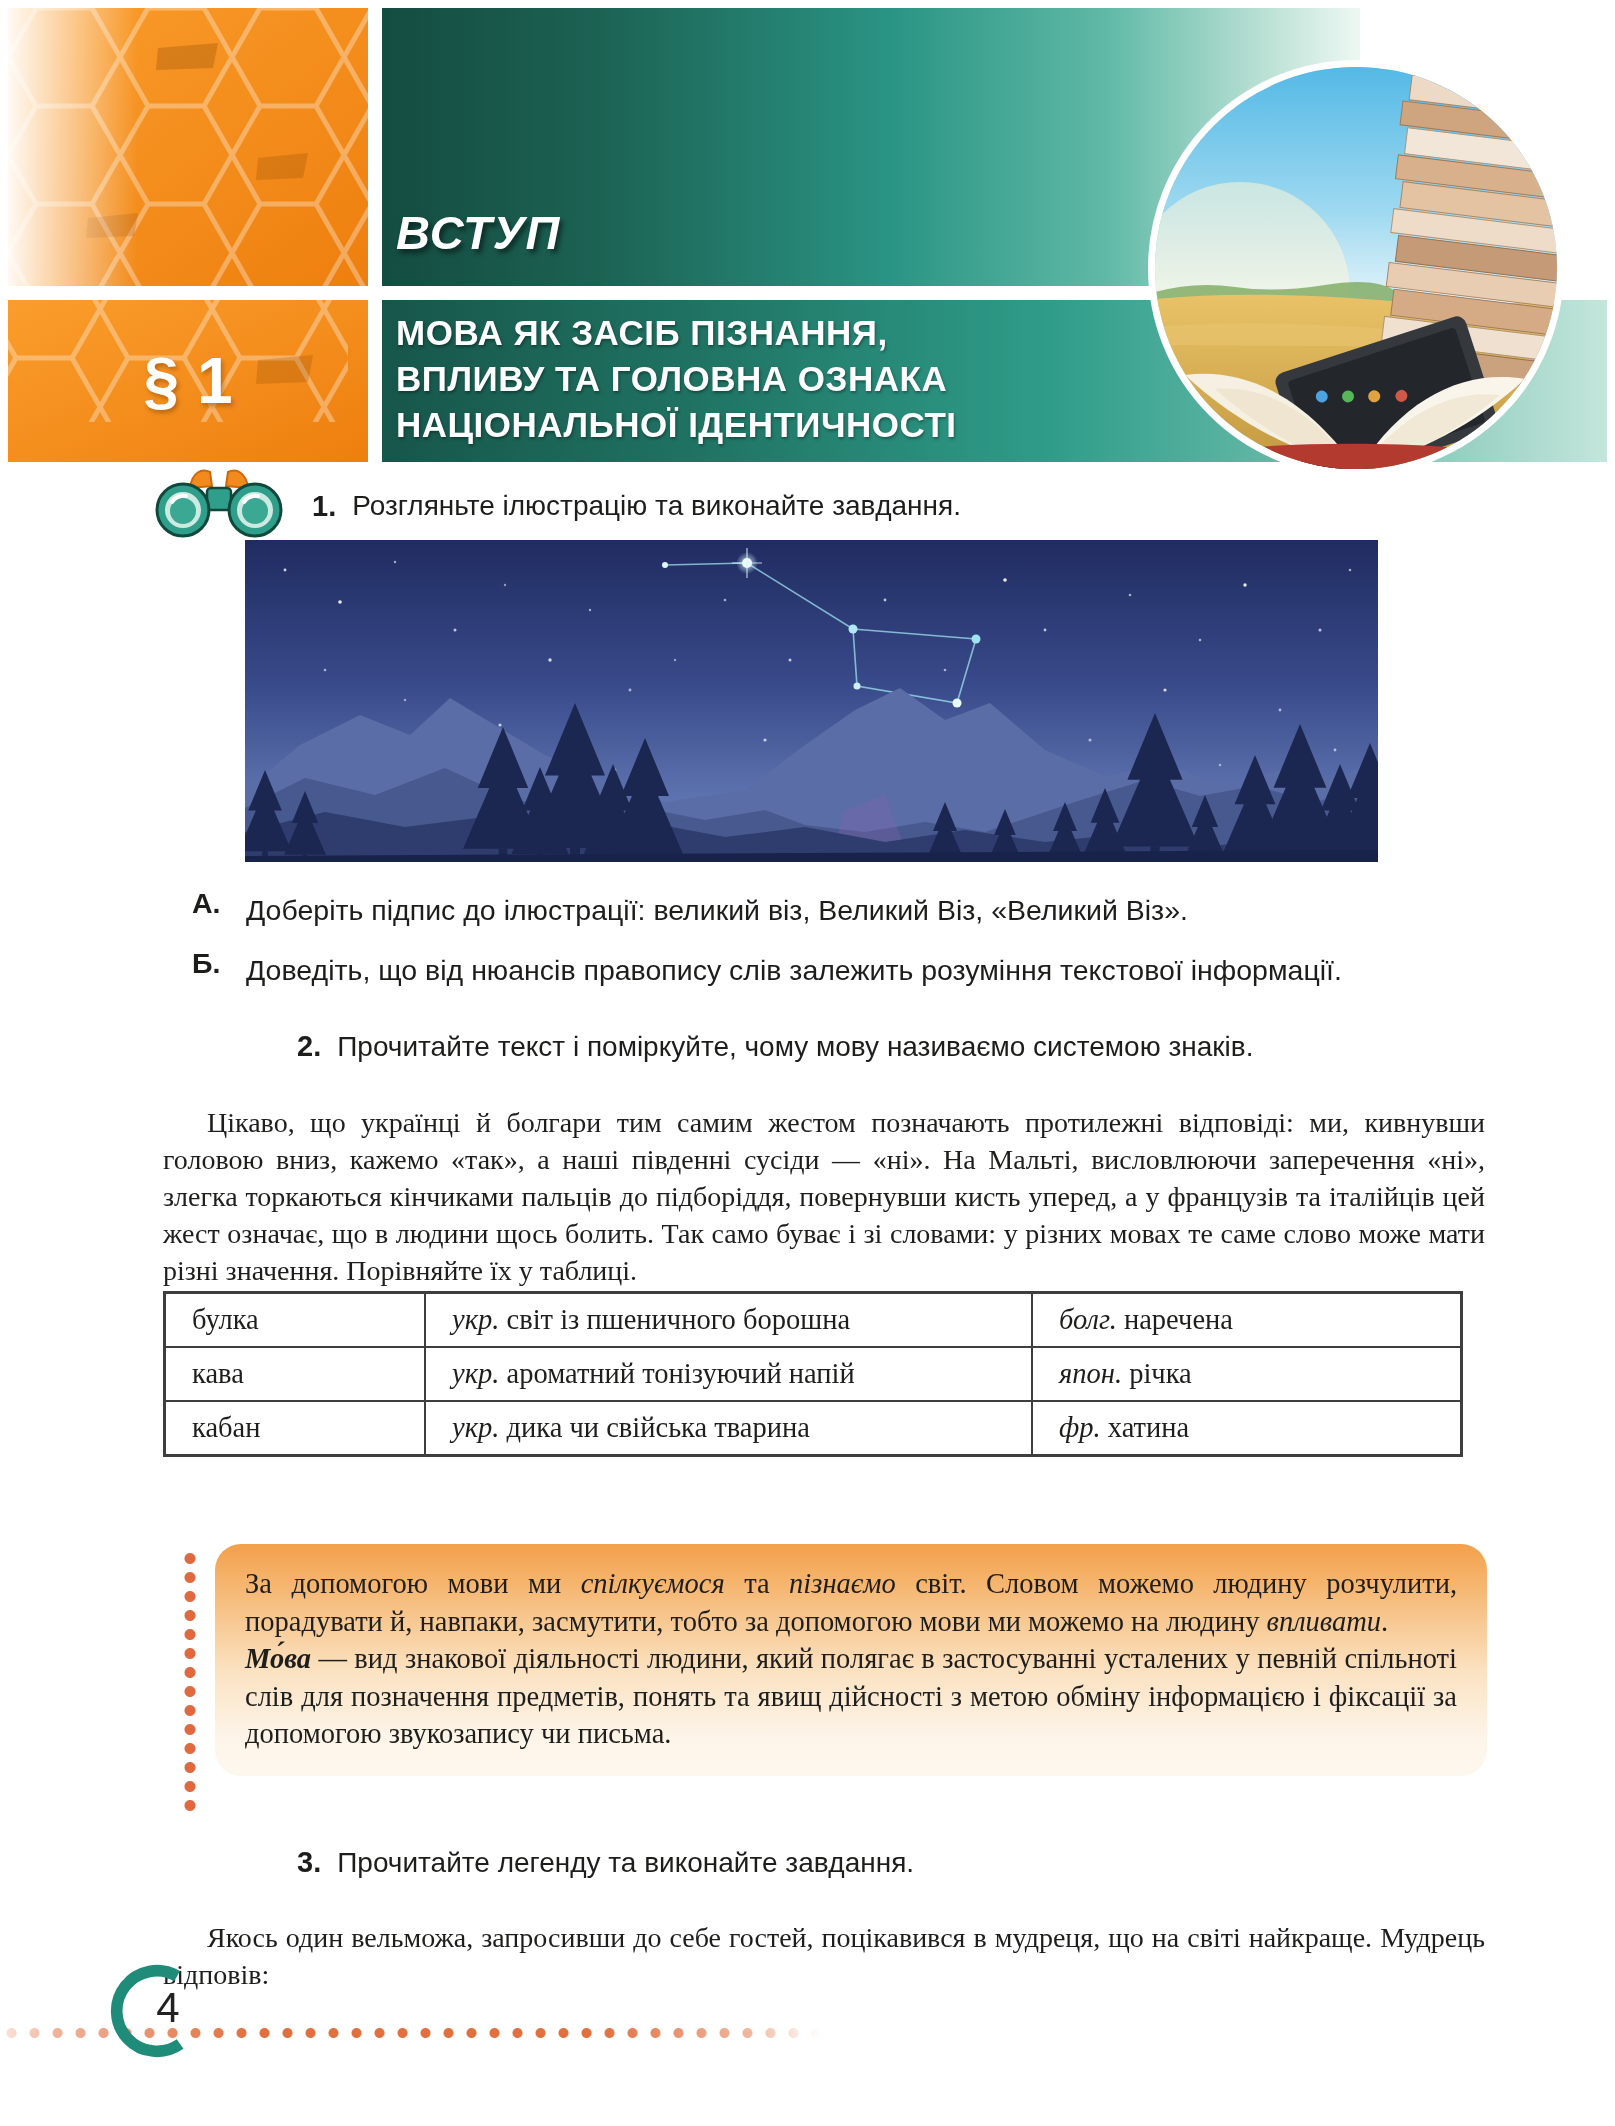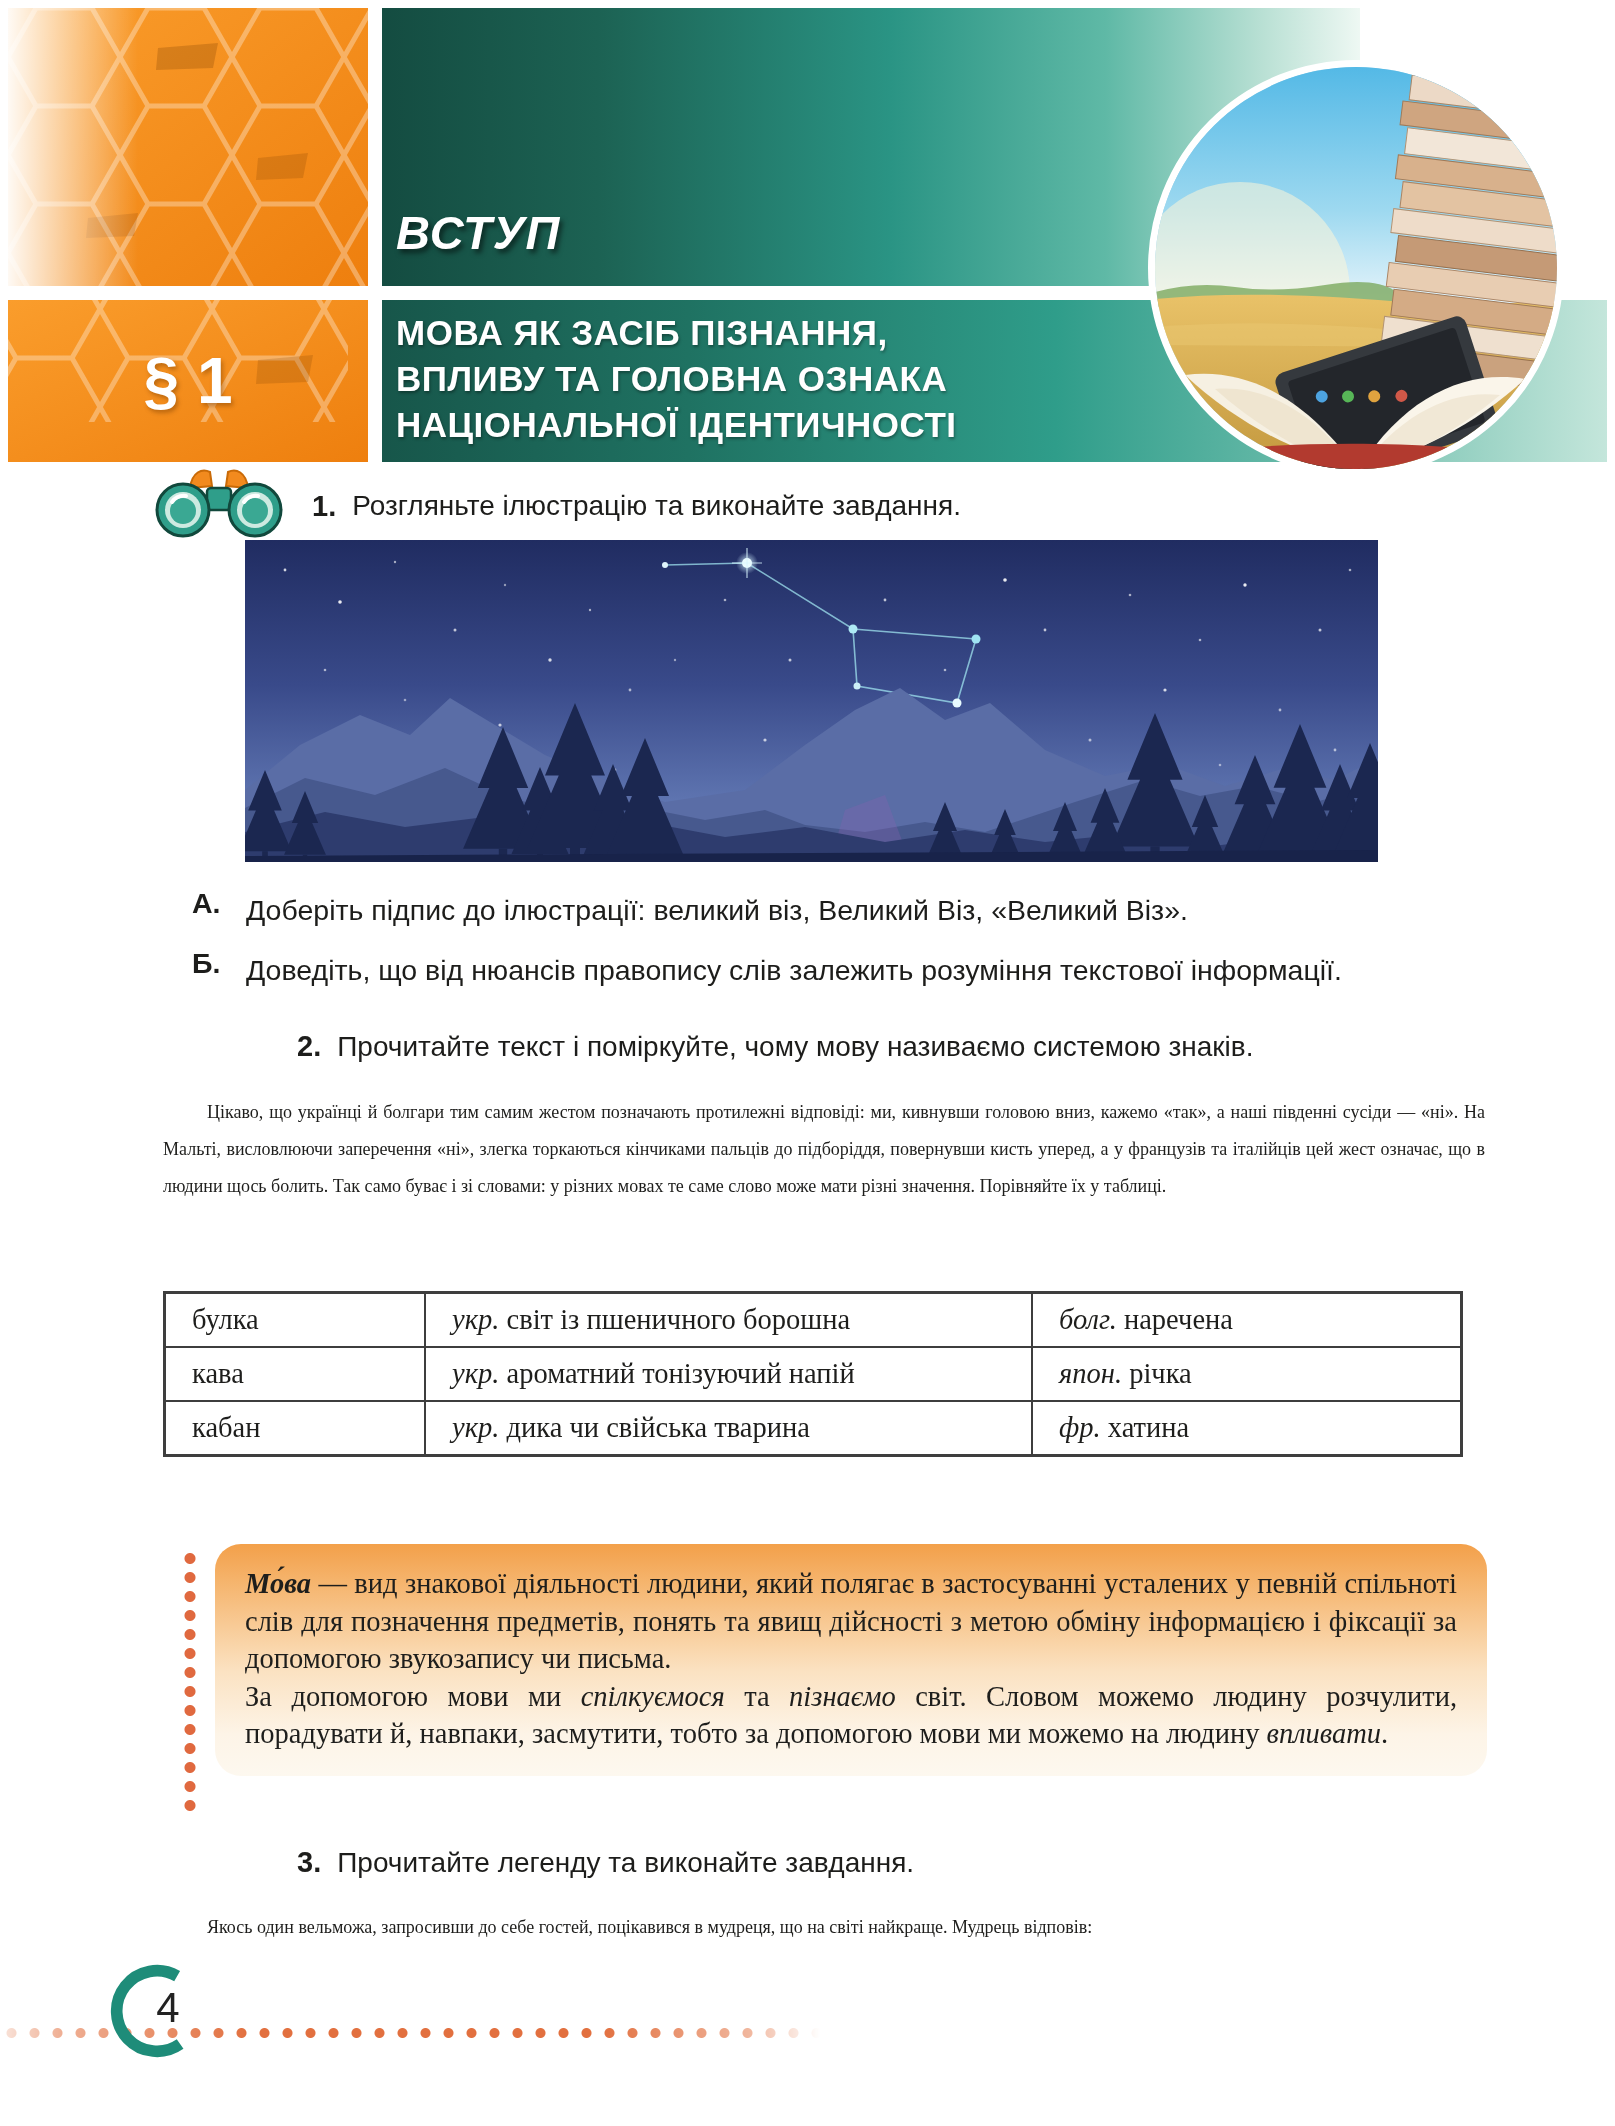--- a/index.html
+++ b/index.html
@@ -37,21 +37,21 @@
   .illus{position:absolute;left:245px;top:540px;width:1133px;height:322px;overflow:hidden;}
 
   
   .tasks{position:absolute;left:192px;top:884px;width:1270px;
      font-family:"Liberation Sans",sans-serif;font-size:28.5px;line-height:38px;color:#1d1d1b;}
   .task{display:flex;margin-bottom:15px;}
   .task-label{font-weight:bold;width:54px;flex:none;}
   .task-text{flex:1;margin-top:7px;}
 
   
-  .body-par{position:absolute;left:163px;width:1322px;font-size:18px;line-height:37px;
+  .body-par{position:absolute;left:163px;width:1322px;font-size:28px;line-height:37px;
      text-align:justify;color:#1e1e1c;}
   .indent{text-indent:44px;}
   .it{font-style:italic;}
 
   
   table.words{position:absolute;left:163px;top:1291px;width:1300px;border-collapse:collapse;
      font-size:28.5px;color:#1e1e1c;border:3px solid #3e3e3e;}
   table.words td{border:2px solid #3e3e3e;padding:9px 26px;height:34px;vertical-align:middle;}
   td.c1{width:218px;} td.c2{width:588px;} td.c3{width:398px;}
 
@@ -330,22 +330,22 @@
         <td class="c1">кабан</td>
         <td class="c2"><span class="it">укр.</span> <span>дика чи свійська тварина</span></td>
         <td class="c3"><span class="it">фр.</span> <span>хатина</span></td>
       </tr>
     </tbody>
   </table>
 
 
   <div class="dotcol"></div>
   <div class="defbox">
+    <p><span>За допомогою мови ми </span><span class="it">спілкуємося</span><span> та </span><span class="it">пізнаємо</span><span> світ. Словом можемо людину розчулити, порадувати й, навпаки, засмутити, тобто за допомогою мови ми можемо на людину </span><span class="it">впливати</span><span>.</span></p>
     <p><span class="def-term">Мо́ва</span><span> — вид знакової діяльності людини, який полягає в застосуванні усталених у певній спільноті слів для позначення предметів, понять та явищ дійсності з метою обміну інформацією і фіксації за допомогою звукозапису чи письма.</span></p>
-    <p><span>За допомогою мови ми </span><span class="it">спілкуємося</span><span> та </span><span class="it">пізнаємо</span><span> світ. Словом можемо людину розчулити, порадувати й, навпаки, засмутити, тобто за допомогою мови ми можемо на людину </span><span class="it">впливати</span><span>.</span></p>
   </div>
 
   <div class="ex" style="left:297px;top:1846px;">
     <span class="ex-num">3.</span>
     <span>Прочитайте легенду та виконайте завдання.</span>
   </div>
 
   <p class="body-par indent" style="top:1891px;">Якось один вельможа, запросивши до себе гостей, поцікавився в мудреця, що на світі найкраще. Мудрець відповів:</p>
 
   <div class="footdots"></div>

